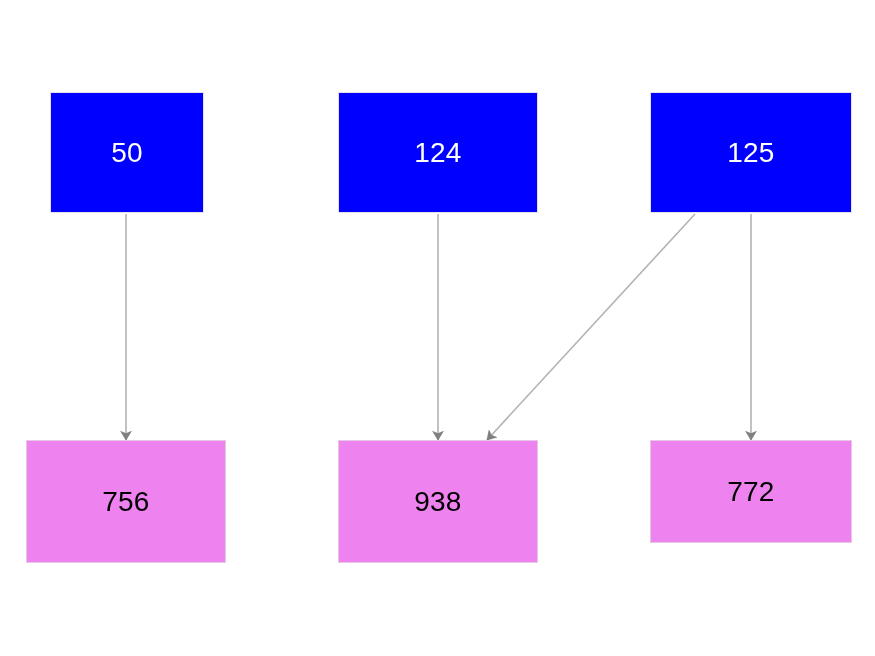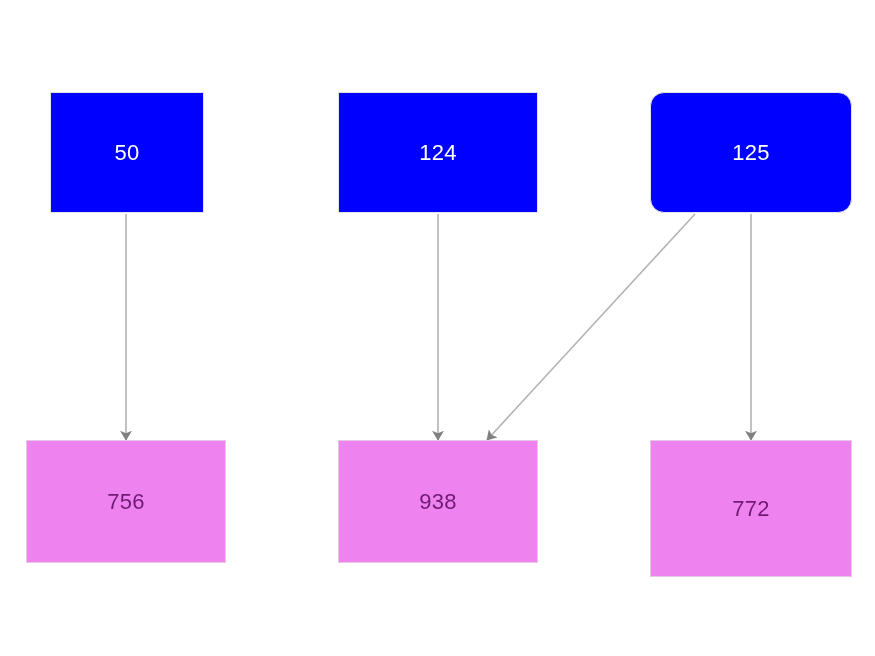--- a/index.html
+++ b/index.html
@@ -24,36 +24,36 @@
     width: 875px;
     height: 656px;
     pointer-events: none;
   }
   .node {
     position: absolute;
     box-sizing: border-box;
     display: flex;
     align-items: center;
     justify-content: center;
-    font-size: 22px;
+    font-size: 28px;
     line-height: 1;
     letter-spacing: 0.2px;
     user-select: none;
   }
   .node-label {
     display: block;
   }
   .node-source {
     background: #0000ff;
     color: #ffffff;
     border: 1px solid #e6e0ea;
   }
   .node-target {
     background: #ee82ee;
-    color: #701a75;
+    color: #000000;
     border: 1px solid #e6c8e6;
   }
 </style>
 </head>
 <body>
 
 <div id="canvas">
 
   <svg id="edge-layer" width="875" height="656" viewBox="0 0 875 656" xmlns="http://www.w3.org/2000/svg">
     <defs>
@@ -69,27 +69,27 @@
       </g>
   </svg>
 
   <div id="nodes">
       <div class="node node-source" style="left: 50px; top: 92px; width: 154px; height: 121px;">
         <span class="node-label">50</span>
       </div>
       <div class="node node-source" style="left: 338px; top: 92px; width: 200px; height: 121px; align-items: center;">
         <span class="node-label">124</span>
       </div>
-      <div class="node node-source" style="left: 650px; top: 92px; width: 202px; height: 121px; border-radius: 14px;">
+      <div class="node node-source" style="left: 650px; top: 92px; width: 202px; height: 121px;">
         <span class="node-label">125</span>
       </div>
       <div class="node node-target" style="left: 26px; top: 440px; width: 200px; height: 123px;">
         <span class="node-label">756</span>
       </div>
       <div class="node node-target" style="left: 338px; top: 440px; width: 200px; height: 123px;">
         <span class="node-label">938</span>
       </div>
-      <div class="node node-target" style="left: 650px; top: 440px; width: 202px; height: 137px;">
+      <div class="node node-target" style="left: 650px; top: 440px; width: 202px; height: 103px;">
         <span class="node-label">772</span>
       </div>
     </div>
 
 </div>
 
 </body></html>

